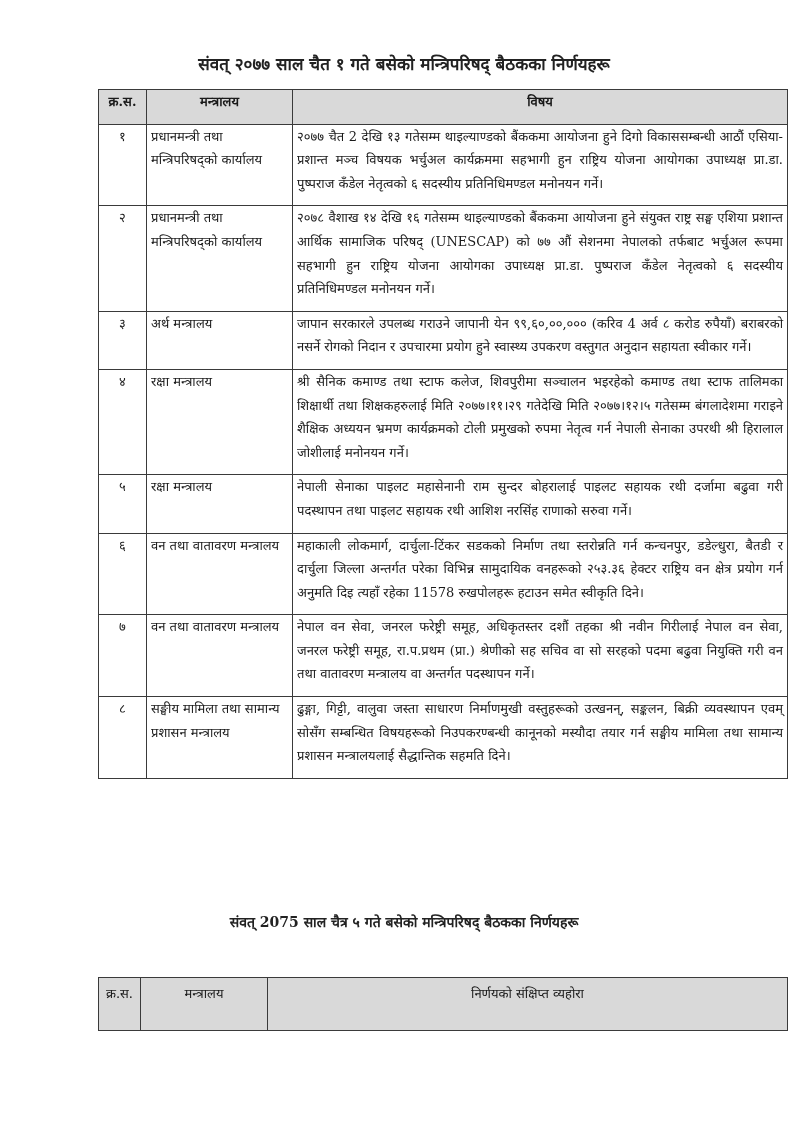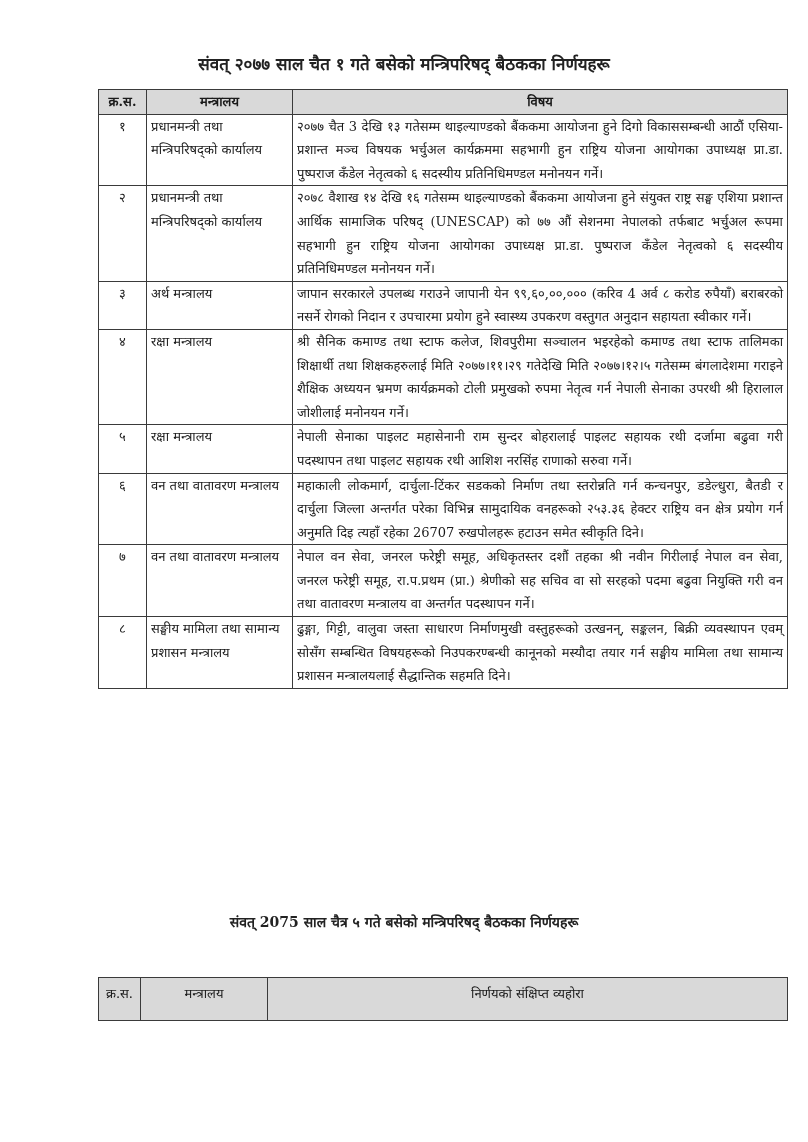--- a/index.html
+++ b/index.html
@@ -15,21 +15,21 @@
   #title1 { top: 52px; }
   #title2 { top: 912px; font-size: 14px; }
   table {
     position: absolute; border-collapse: collapse; table-layout: fixed;
   }
   #t1 { left: 98px; top: 89px; width: 690px; }
   #t2 { left: 98px; top: 977px; width: 690px; }
   td, th {
     border: 1px solid #3a3a3a;
     font-size: 13px; line-height: 23.6px; font-weight: normal;
-    vertical-align: top; padding: 0 4px 0 4px;
+    vertical-align: top; padding: 0 4px 10px 4px;
   }
   th { background: #d9d9d9; text-align: center; height: 22px; }
   #t1 th { font-weight: bold; }
   #t2 th { height: 38px; vertical-align: top; padding-top: 4px; }
   #t2 th { font-weight: normal; }
   td.sn { text-align: center; }
   td.sub { text-align: justify; text-align-last: left; }
   col.c1 { width: 48px; } col.c2 { width: 146px; }
   #t2 col.c1 { width: 42px; } #t2 col.c2 { width: 127px; }
 </style>
@@ -48,21 +48,21 @@
     <tr>
       <th>क्र.स.</th>
       <th>मन्त्रालय</th>
       <th>विषय</th>
     </tr>
   </thead>
   <tbody>
     <tr>
       <td class="sn">१</td>
       <td>प्रधानमन्त्री तथा मन्त्रिपरिषद्को कार्यालय</td>
-      <td class="sub">२०७७ चैत 3 देखि १३ गतेसम्म थाइल्याण्डको बैंककमा आयोजना हुने दिगो विकाससम्बन्धी आठौं एसिया-प्रशान्त मञ्च विषयक भर्चुअल कार्यक्रममा सहभागी हुन राष्ट्रिय योजना आयोगका उपाध्यक्ष प्रा.डा. पुष्पराज कँडेल नेतृत्वको ६ सदस्यीय प्रतिनिधिमण्डल मनोनयन गर्ने।</td>
+      <td class="sub">२०७७ चैत 2 देखि १३ गतेसम्म थाइल्याण्डको बैंककमा आयोजना हुने दिगो विकाससम्बन्धी आठौं एसिया-प्रशान्त मञ्च विषयक भर्चुअल कार्यक्रममा सहभागी हुन राष्ट्रिय योजना आयोगका उपाध्यक्ष प्रा.डा. पुष्पराज कँडेल नेतृत्वको ६ सदस्यीय प्रतिनिधिमण्डल मनोनयन गर्ने।</td>
     </tr>
     <tr>
       <td class="sn">२</td>
       <td>प्रधानमन्त्री तथा मन्त्रिपरिषद्को कार्यालय</td>
       <td class="sub">२०७८ वैशाख १४ देखि १६ गतेसम्म थाइल्याण्डको बैंककमा आयोजना हुने संयुक्त राष्ट्र सङ्घ एशिया प्रशान्त आर्थिक सामाजिक परिषद् (UNESCAP) को ७७ औं सेशनमा नेपालको तर्फबाट भर्चुअल रूपमा सहभागी हुन राष्ट्रिय योजना आयोगका उपाध्यक्ष प्रा.डा. पुष्पराज कँडेल नेतृत्वको ६ सदस्यीय प्रतिनिधिमण्डल मनोनयन गर्ने।</td>
     </tr>
     <tr>
       <td class="sn">३</td>
       <td>अर्थ मन्त्रालय</td>
       <td class="sub">जापान सरकारले उपलब्ध गराउने जापानी येन ९९,६०,००,००० (करिव 4 अर्व ८ करोड रुपैयाँ) बराबरको नसर्ने रोगको निदान र उपचारमा प्रयोग हुने स्वास्थ्य उपकरण वस्तुगत अनुदान सहायता स्वीकार गर्ने।</td>
@@ -73,21 +73,21 @@
       <td class="sub">श्री सैनिक कमाण्ड तथा स्टाफ कलेज, शिवपुरीमा सञ्चालन भइरहेको कमाण्ड तथा स्टाफ तालिमका शिक्षार्थी तथा शिक्षकहरुलाई मिति २०७७।११।२९ गतेदेखि मिति २०७७।१२।५ गतेसम्म बंगलादेशमा गराइने शैक्षिक अध्ययन भ्रमण कार्यक्रमको टोली प्रमुखको रुपमा नेतृत्व गर्न नेपाली सेनाका उपरथी श्री हिरालाल जोशीलाई मनोनयन गर्ने।</td>
     </tr>
     <tr>
       <td class="sn">५</td>
       <td>रक्षा मन्त्रालय</td>
       <td class="sub">नेपाली सेनाका पाइलट महासेनानी राम सुन्दर बोहरालाई पाइलट सहायक रथी दर्जामा बढुवा गरी पदस्थापन तथा पाइलट सहायक रथी आशिश नरसिंह राणाको सरुवा गर्ने।</td>
     </tr>
     <tr>
       <td class="sn">६</td>
       <td>वन तथा वातावरण मन्त्रालय</td>
-      <td class="sub">महाकाली लोकमार्ग, दार्चुला-टिंकर सडकको निर्माण तथा स्तरोन्नति गर्न कन्चनपुर, डडेल्धुरा, बैतडी र दार्चुला जिल्ला अन्तर्गत परेका विभिन्न सामुदायिक वनहरूको २५३.३६ हेक्टर राष्ट्रिय वन क्षेत्र प्रयोग गर्न अनुमति दिइ त्यहाँ रहेका 26707 रुखपोलहरू हटाउन समेत स्वीकृति दिने।</td>
+      <td class="sub">महाकाली लोकमार्ग, दार्चुला-टिंकर सडकको निर्माण तथा स्तरोन्नति गर्न कन्चनपुर, डडेल्धुरा, बैतडी र दार्चुला जिल्ला अन्तर्गत परेका विभिन्न सामुदायिक वनहरूको २५३.३६ हेक्टर राष्ट्रिय वन क्षेत्र प्रयोग गर्न अनुमति दिइ त्यहाँ रहेका 11578 रुखपोलहरू हटाउन समेत स्वीकृति दिने।</td>
     </tr>
     <tr>
       <td class="sn">७</td>
       <td>वन तथा वातावरण मन्त्रालय</td>
       <td class="sub">नेपाल वन सेवा, जनरल फरेष्ट्री समूह, अधिकृतस्तर दशौं तहका श्री नवीन गिरीलाई नेपाल वन सेवा, जनरल फरेष्ट्री समूह, रा.प.प्रथम (प्रा.) श्रेणीको सह सचिव वा सो सरहको पदमा बढुवा नियुक्ति गरी वन तथा वातावरण मन्त्रालय वा अन्तर्गत पदस्थापन गर्ने।</td>
     </tr>
     <tr>
       <td class="sn">८</td>
       <td>सङ्घीय मामिला तथा सामान्य प्रशासन मन्त्रालय</td>
       <td class="sub">ढुङ्गा, गिट्टी, वालुवा जस्ता साधारण निर्माणमुखी वस्तुहरूको उत्खनन्, सङ्कलन, बिक्री व्यवस्थापन एवम् सोसँग सम्बन्धित विषयहरूको निउपकरण्बन्धी कानूनको मस्यौदा तयार गर्न सङ्घीय मामिला तथा सामान्य प्रशासन मन्त्रालयलाई सैद्धान्तिक सहमति दिने।</td>

